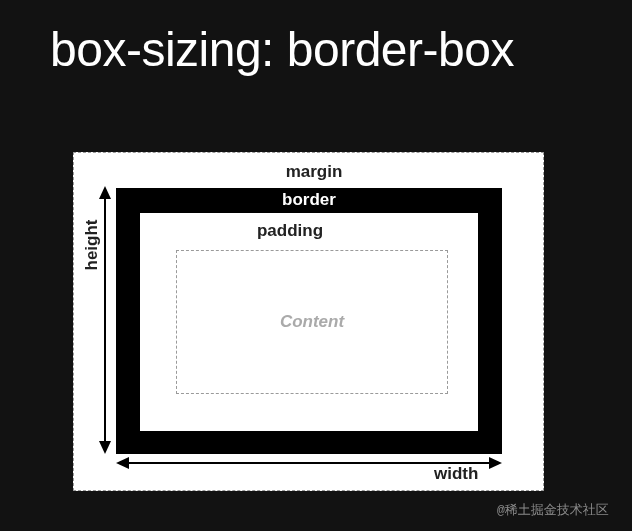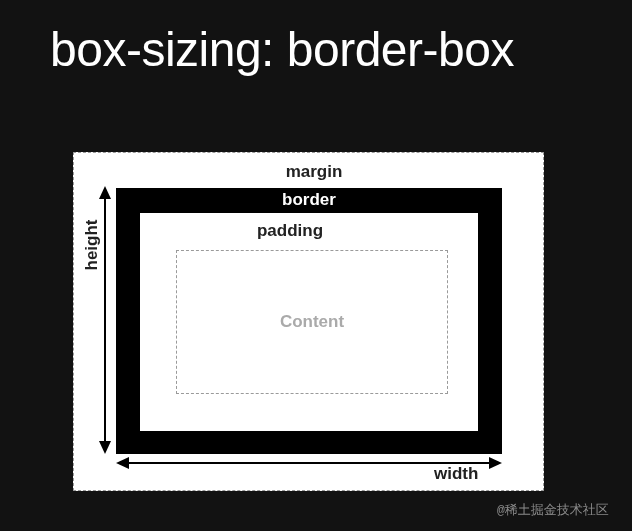--- a/index.html
+++ b/index.html
@@ -22,21 +22,21 @@
       position:absolute; left:140px; top:213px; width:338px; height:218px; background:#fff;
     }
     .content-box {
       position:absolute; left:176px; top:250px; width:272px; height:144px;
       border:1.5px dashed #9a9a9a; box-sizing:border-box;
     }
     .lbl { position:absolute; font-weight:bold; font-size:17px; white-space:nowrap; text-align:center; }
     .lbl-margin { left:0; width:632px; top:162px; color:#222; transform:translateX(-2px); }
     .lbl-border { left:116px; width:386px; top:190px; color:#fff; }
     .lbl-padding { left:140px; width:300px; top:221px; color:#222; }
-    .lbl-content { left:176px; width:272px; top:312px; color:#aaaaaa; }
+    .lbl-content { left:176px; width:272px; top:312px; color:#aaaaaa; font-style:italic; }
     .lbl-width { left:410px; top:464px; color:#222;margin-left:24px; }
     .lbl-height {
       position:absolute; left:92px; top:245px; font-weight:bold; font-size:17px; color:#222;
       transform:translate(-50%,-50%) rotate(-90deg); white-space:nowrap;
     }
     .watermark {
       position:absolute; left:497px; top:501px; font-size:13px; color:#8a8a8a; white-space:nowrap;font-family:Liberation Mono, monospace;
     }
     svg.arrows { position:absolute; left:0; top:0; }
   </style>

